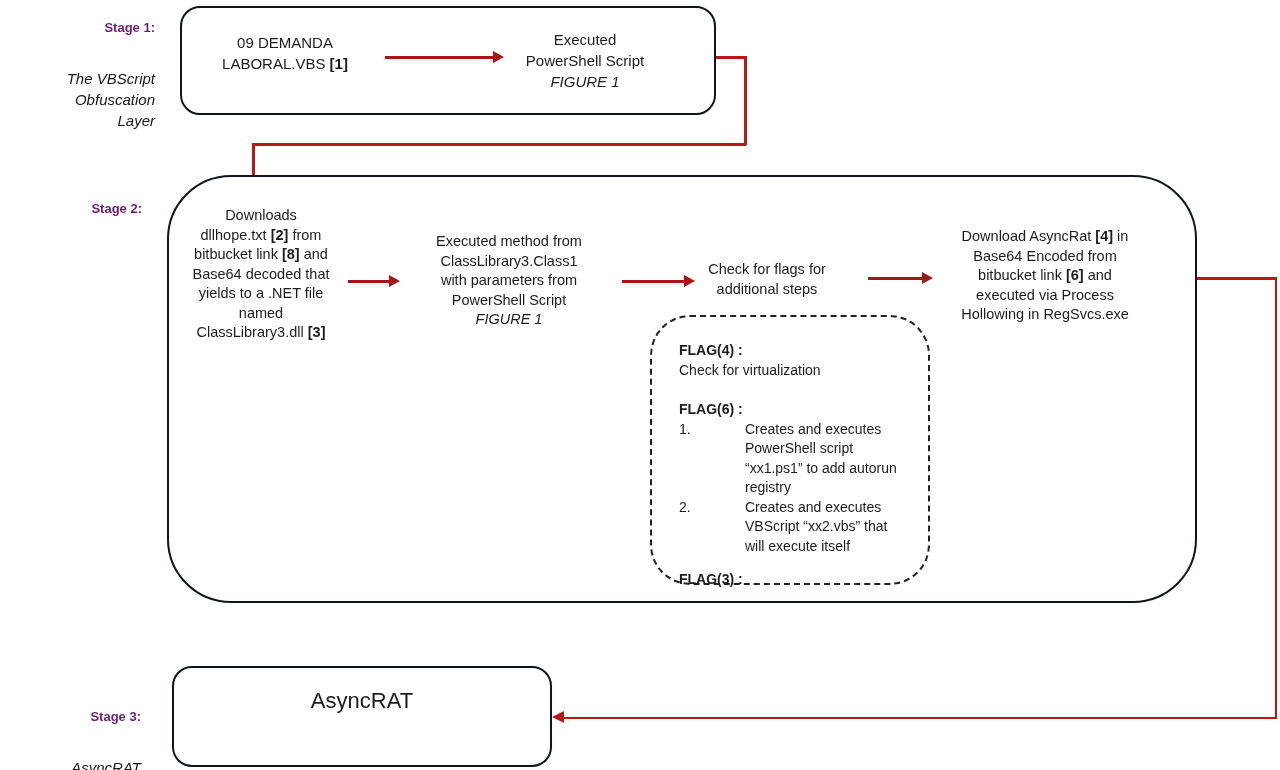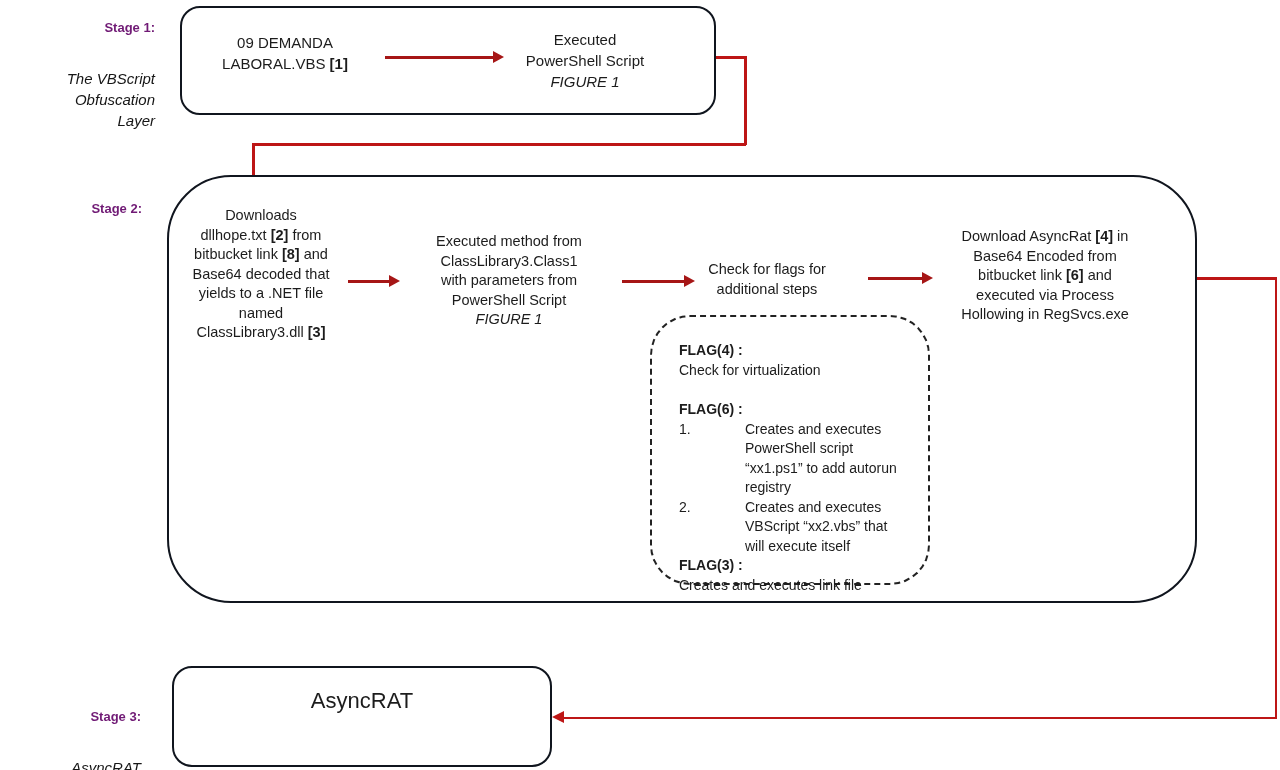--- a/index.html
+++ b/index.html
@@ -124,23 +124,22 @@
       <div class="flag-title">FLAG(6) :</div>
       <div class="li-row">
         <span class="li-num">1.</span>
         <span class="li-text">Creates and executes PowerShell script “xx1.ps1” to add autorun registry</span>
       </div>
       <div class="li-row">
         <span class="li-num">2.</span>
         <span class="li-text">Creates and executes VBScript “xx2.vbs” that will execute itself</span>
       </div>
     </div>
-    <div style="">
+    <div style="margin-top:14px;">
       <div class="flag-title">FLAG(3) :</div>
-      <div>Creates and executes link file</div>
     </div>
   </div>
 
   <div class="seg" style="left:1197px;top:277px;width:80px;height:2.5px;"></div>
   <div class="seg" style="left:1274.5px;top:277px;width:2.5px;height:442px;"></div>
   <div class="seg" style="left:563px;top:716.5px;width:714px;height:2.5px;"></div>
   <div class="head-left" style="left:552px;top:711.25px;"></div>
 
   <div class="stage-label" style="left:25px;top:706px;width:116px;">
     <div class="title">Stage 3:</div>

